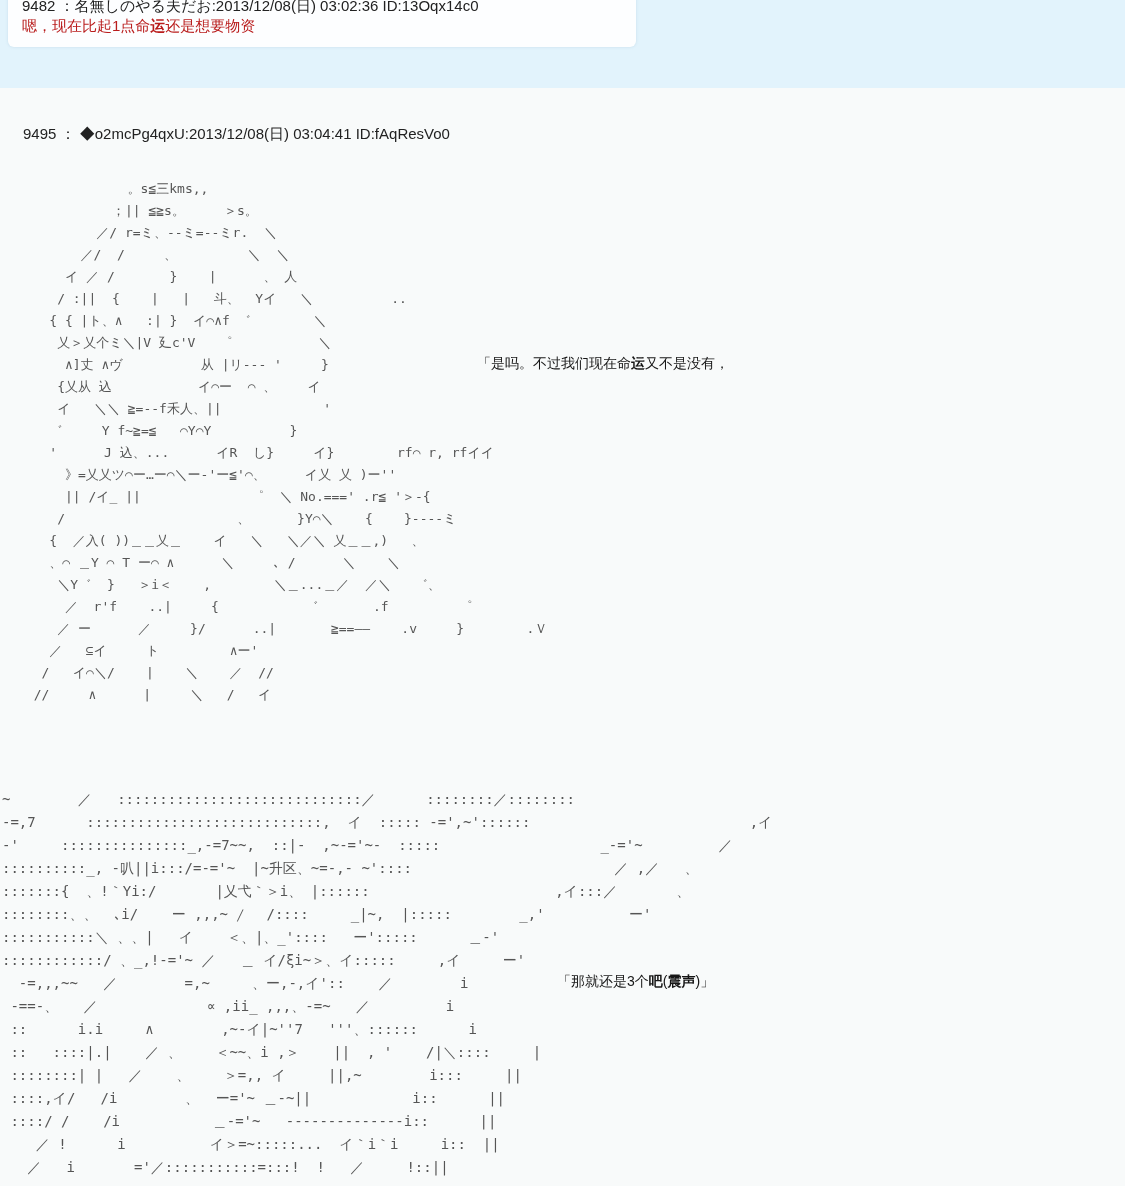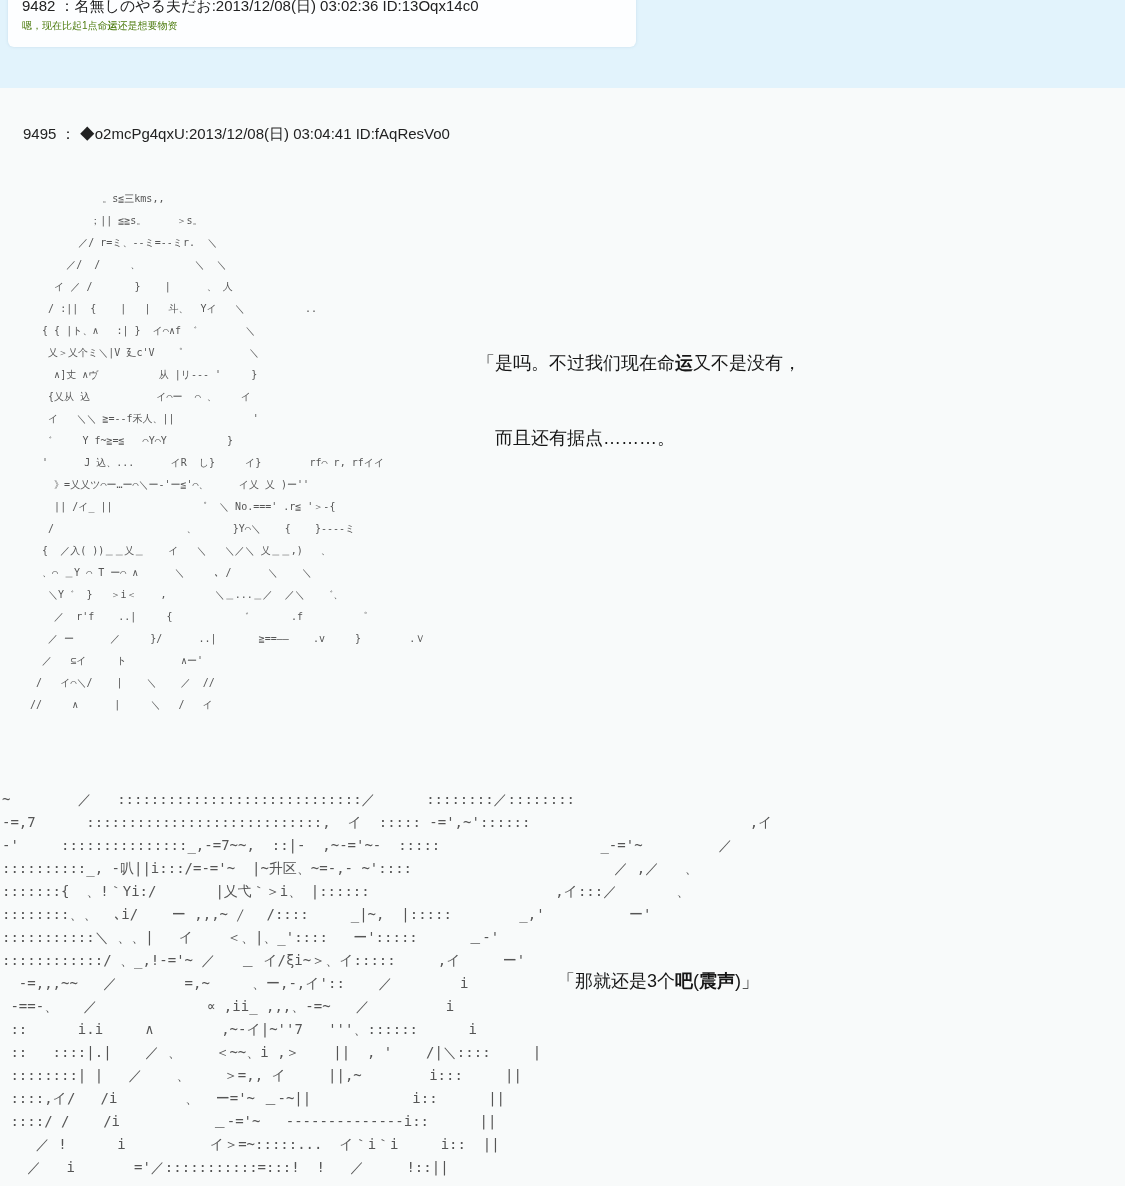--- a/index.html
+++ b/index.html
@@ -8,30 +8,30 @@
     position:relative; width:1125px; height:1186px; overflow:hidden;
     background:#f8fafa; font-family:"Liberation Sans", sans-serif; color:#1c1c1c;
   }
   .top-band { position:absolute; left:0; top:0; width:100%; height:88px; background:#e2f3fc; }
   .post-box {
     position:absolute; left:8px; top:-10px; width:628px;
     background:#fdfeff; border-radius:6px; padding:6px 14px 12px;
     box-shadow:0 0 3px rgba(140,175,200,.3);
   }
   .post-header { font-size:15px; line-height:20px; color:#222; white-space:pre; }
-  .post-line   { font-size:10px; line-height:19px; color:#4d7c0f; white-space:pre; }
+  .post-line   { font-size:15px; line-height:19px; color:#b91c1c; white-space:pre; }
   .h9495 { position:absolute; left:23px; top:124px; }
   .bold { font-weight:bold; }
   .aa {
     position:absolute; font-family:"DejaVu Sans Mono", monospace;
     color:#555; white-space:pre; letter-spacing:0;
   }
-  .aa1 { left:18px; top:188px; font-size:10px; line-height:22px; }
+  .aa1 { left:18px; top:178px; font-size:13px; line-height:22px; }
   .aa2 { left:2px;  top:788px; font-size:14px; line-height:23px; }
-  .dialogue { position:absolute; font-size:18px; line-height:25px; color:#161616; white-space:pre; }
+  .dialogue { position:absolute; font-size:14px; line-height:25px; color:#161616; white-space:pre; }
   .d1 { left:477px; top:301px; }
   .d2 { left:557px; top:919px; }
 </style>
 </head>
 <body>
 
 <div class="page">
 
   <div class="top-band">
     <div class="post-box">
@@ -62,21 +62,20 @@
     、⌒ ＿Y ⌒ T ー⌒ ∧      ＼     ､ /      ＼    ＼
      ＼Y゛  }   ＞i＜    ,        ＼＿...＿／  ／＼   ゛、
       ／  r'f    ..|     {           ゛       .f         ゜
      ／ ー      ／     }/      ..|       ≧==——    .v     }        .Ｖ
     ／   ⊆イ     ト         ∧ー'
    /   イ⌒＼/    |    ＼    ／  //
   //     ∧      |     ＼   /   イ</pre>
 
   <div class="dialogue d1">
     <div><span>「是吗。不过我们现在命</span><span class="bold">运</span><span>又不是没有，</span></div>
-    <div><span>　而且还有据点………。</span></div>
   </div>
 
   <pre class="aa aa2">~        ／   :::::::::::::::::::::::::::::／      ::::::::／::::::::
 -=,7      ::::::::::::::::::::::::::::,  イ  ::::: -=',~'::::::                          ,イ
 -'     :::::::::::::::_,-=7~~,  ::|-  ,~-='~-  :::::                   _-='~         ／
 ::::::::::_, -叭||i:::/=-='~  |~升区、~=-,- ~'::::                        ／ ,／   、
 :::::::{  、!｀Yi:/       |乂弋｀＞i、 |::::::                      ,イ:::／       、
 ::::::::、、  ､i/    ー ,,,~ /゙ /::::     _|~,  |:::::        _,'          ー'
 :::::::::::＼ 、、|   イ    ＜、|、_'::::   ー':::::      ＿-'
 ::::::::::::/ 、_,!-='~ ／   ＿ イ/ξi~＞、イ:::::     ,イ     ー'

